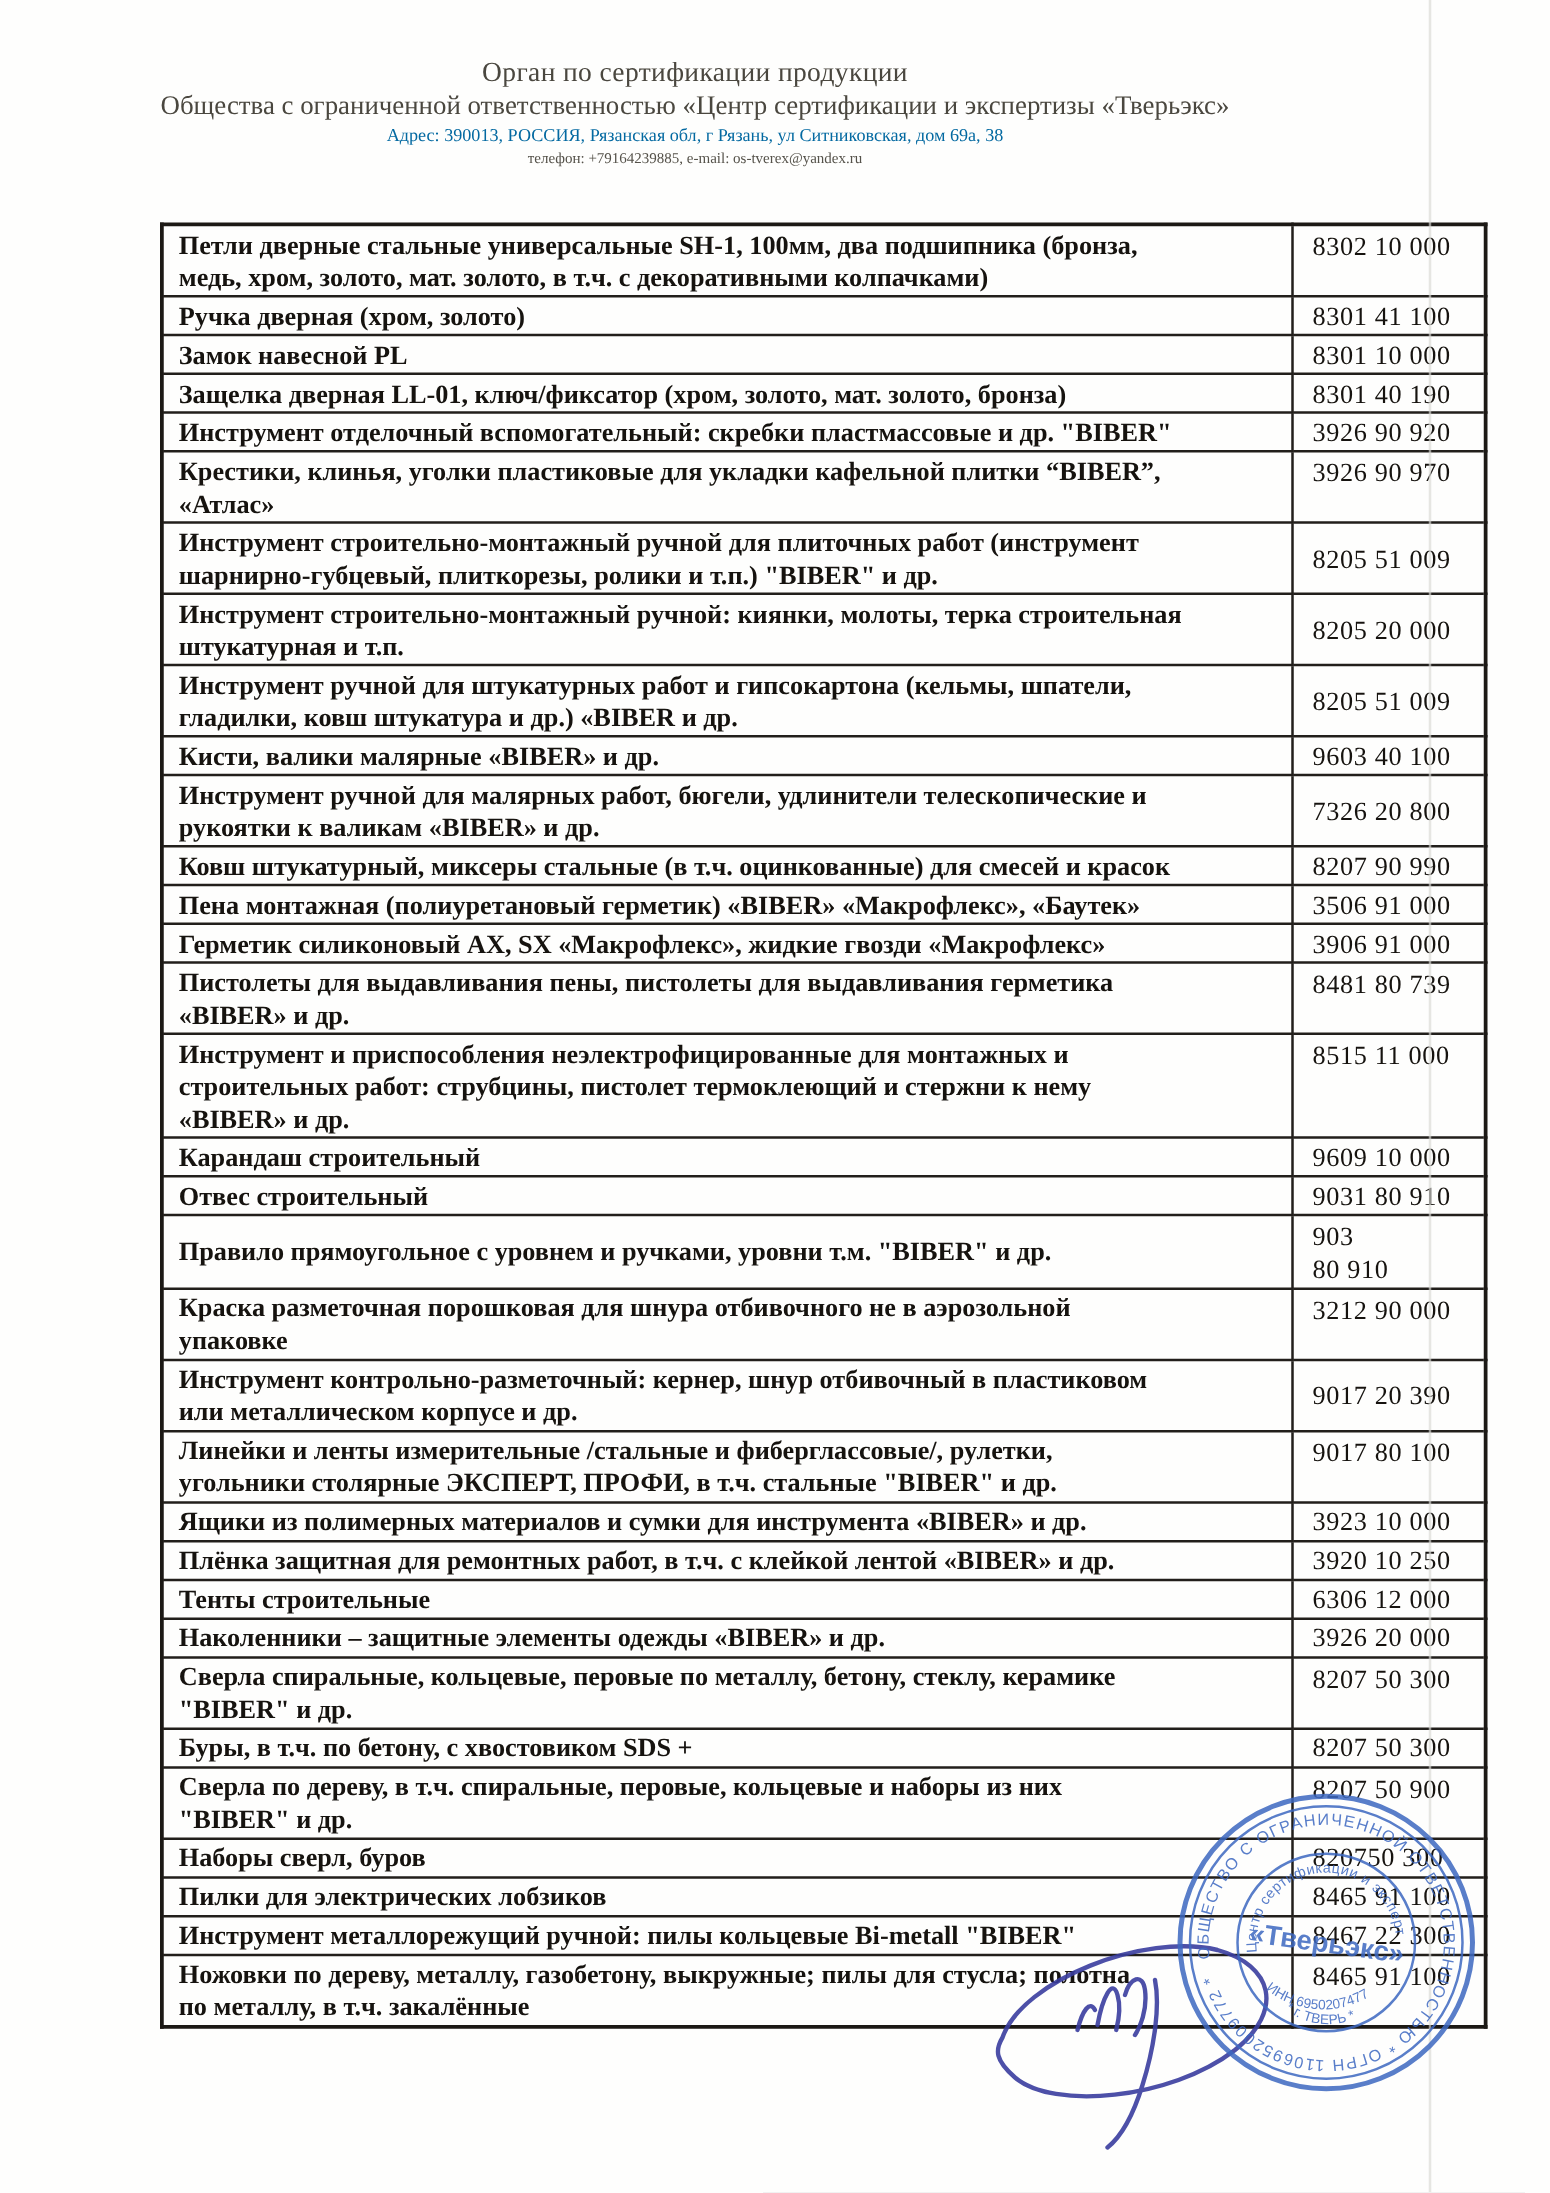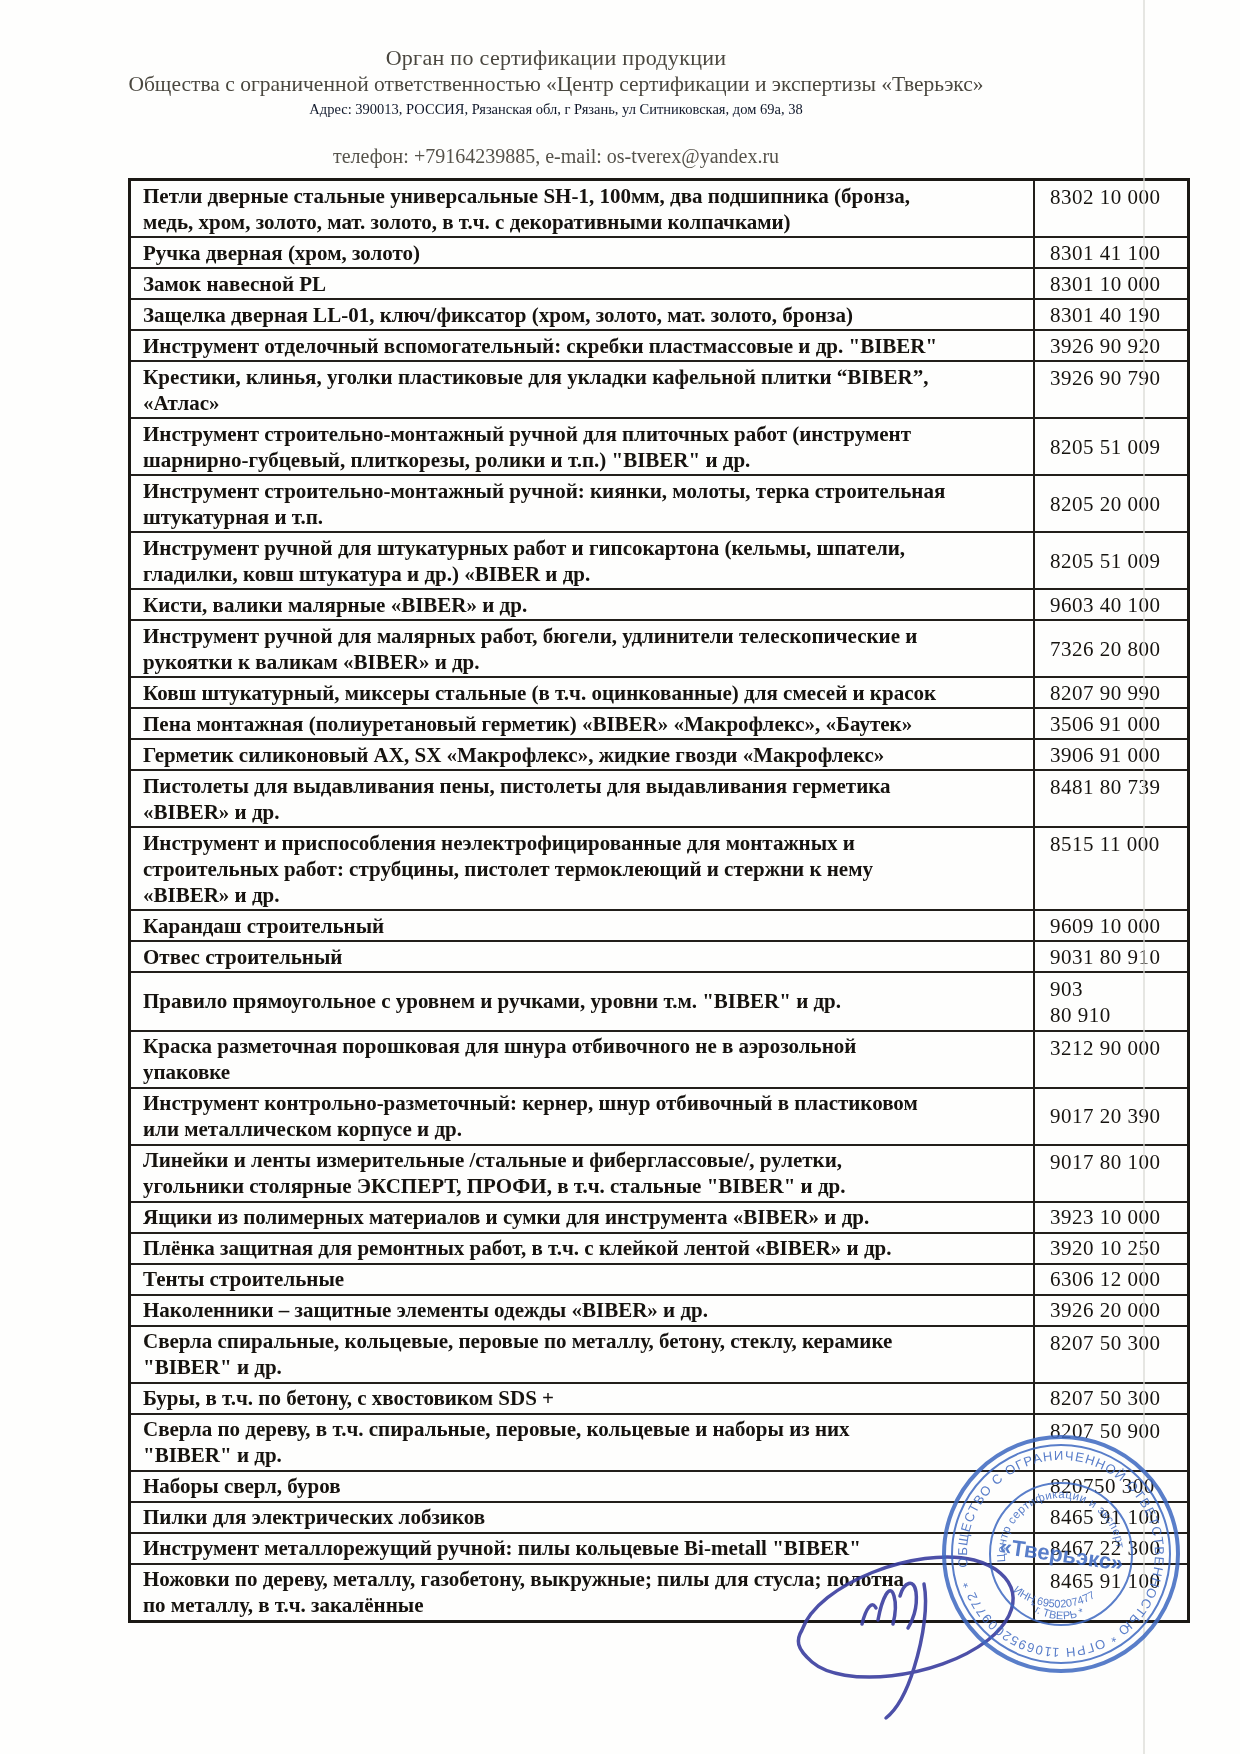--- a/index.html
+++ b/index.html
@@ -6,22 +6,22 @@
   .page{
     position:relative;width:1240px;height:1754px;margin:0 auto;
     background:#fefefd;overflow:hidden;
     font-family:"Liberation Serif", serif;color:#1d1b18;
   }
   
   .header{position:absolute;top:44px;left:0;width:1112px;text-align:center;color:#4a473f;}
   .h-line1{font-size:22px;line-height:27px;letter-spacing:.3px;}
   .h-line2{font-size:21.5px;line-height:27px;}
   .h-line3{font-size:22px;line-height:27px;letter-spacing:.3px;}
-  .h-addr{font-size:14.5px;line-height:17px;margin-top:3px;color:#0f172a;}
-  .h-contacts{font-size:20px;line-height:17px;color:#55524a;margin-top:30px;}
+  .h-addr{font-size:14.5px;line-height:17px;margin-top:3px;color:#0369a1;}
+  .h-contacts{font-size:12px;line-height:17px;color:#55524a;}
   
   .tbl-wrap{position:absolute;top:178px;left:128px;}
   table{border-collapse:collapse;table-layout:fixed;width:1062px;background:transparent;}
   td{
     border:2px solid #221f1b;
     font-size:21px;line-height:26px;color:#16130f;
     white-space:pre-line;
   }
   td.desc{width:880px;padding:1.5px 10px 1.5px 12px;vertical-align:middle;font-weight:bold;}
   td.code{padding:1.5px 6px 1.5px 15px;vertical-align:middle;letter-spacing:.5px;}
@@ -65,21 +65,21 @@
             <td class="desc">Защелка дверная LL-01, ключ/фиксатор (хром, золото, мат. золото, бронза)</td>
             <td class="code">8301 40 190</td>
           </tr>
           <tr>
             <td class="desc">Инструмент отделочный вспомогательный: скребки пластмассовые и др. "BIBER"</td>
             <td class="code">3926 90 920</td>
           </tr>
           <tr class="vtop">
             <td class="desc">Крестики, клинья, уголки пластиковые для укладки кафельной плитки “BIBER”,
 «Атлас»</td>
-            <td class="code">3926 90 790</td>
+            <td class="code">3926 90 970</td>
           </tr>
           <tr>
             <td class="desc">Инструмент строительно-монтажный ручной для плиточных работ (инструмент
 шарнирно-губцевый, плиткорезы, ролики и т.п.)  "BIBER" и др.</td>
             <td class="code">8205 51 009</td>
           </tr>
           <tr>
             <td class="desc">Инструмент строительно-монтажный ручной: киянки, молоты, терка строительная
 штукатурная и т.п.</td>
             <td class="code">8205 20 000</td>

